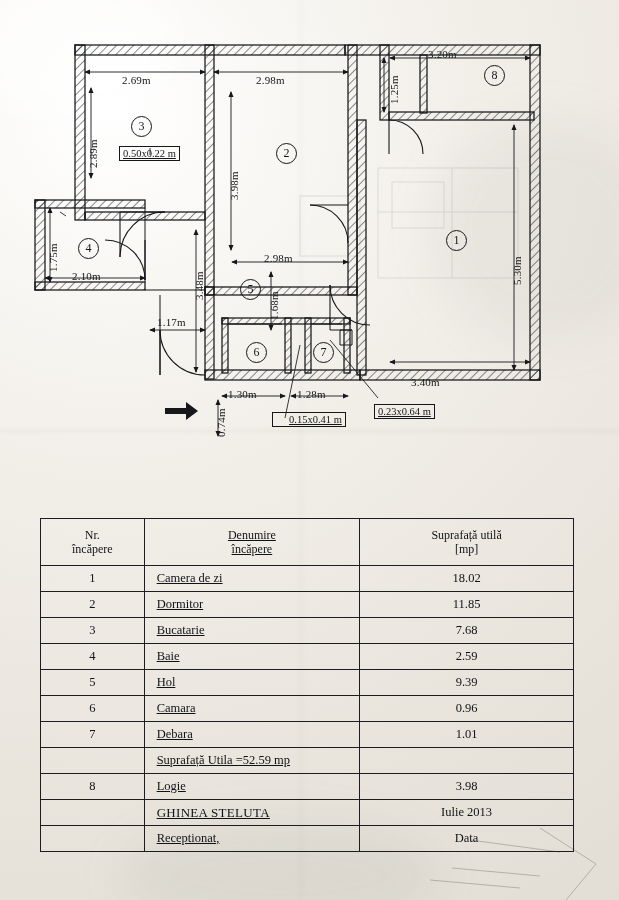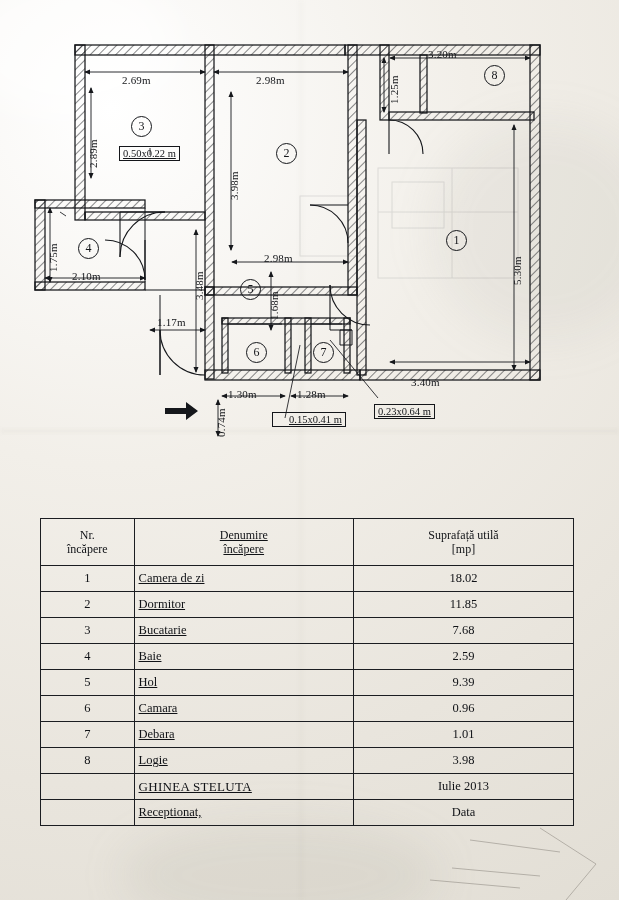--- a/index.html
+++ b/index.html
@@ -86,21 +86,21 @@
   table.schedule {
     border-collapse: collapse;
     width: 534px;
     font-family: "Liberation Serif", serif;
     font-size: 12.5px;
     color: #101216;
     background: transparent;
   }
   table.schedule td, table.schedule th {
     border: 1.1px solid #1b1d21;
-    padding: 2px 4px;
+    padding: 2px 12px;
     font-weight: normal;
     height: 21px;
     vertical-align: middle;
   }
   table.schedule thead th {
     text-align: center;
     font-size: 12px;
     line-height: 14px;
     height: 42px;
   }
@@ -356,20 +356,25 @@
         <tr>
           <td class="c-nr">6</td>
           <td class="c-name name-pad">Camara</td>
           <td class="c-area">0.96</td>
         </tr>
         <tr>
           <td class="c-nr">7</td>
           <td class="c-name name-pad">Debara</td>
           <td class="c-area">1.01</td>
         </tr>
+        <tr class="sum-row">
+          <td class="c-nr"></td>
+          <td class="c-name name-pad">Suprafață Utila =52.59 mp</td>
+          <td class="c-area"></td>
+        </tr>
         <tr>
           <td class="c-nr">8</td>
           <td class="c-name name-pad">Logie</td>
           <td class="c-area">3.98</td>
         </tr>
         <tr>
           <td class="c-nr"></td>
           <td class="c-name name-pad bold-name">GHINEA STELUTA</td>
           <td class="c-area">Iulie 2013</td>
         </tr>

